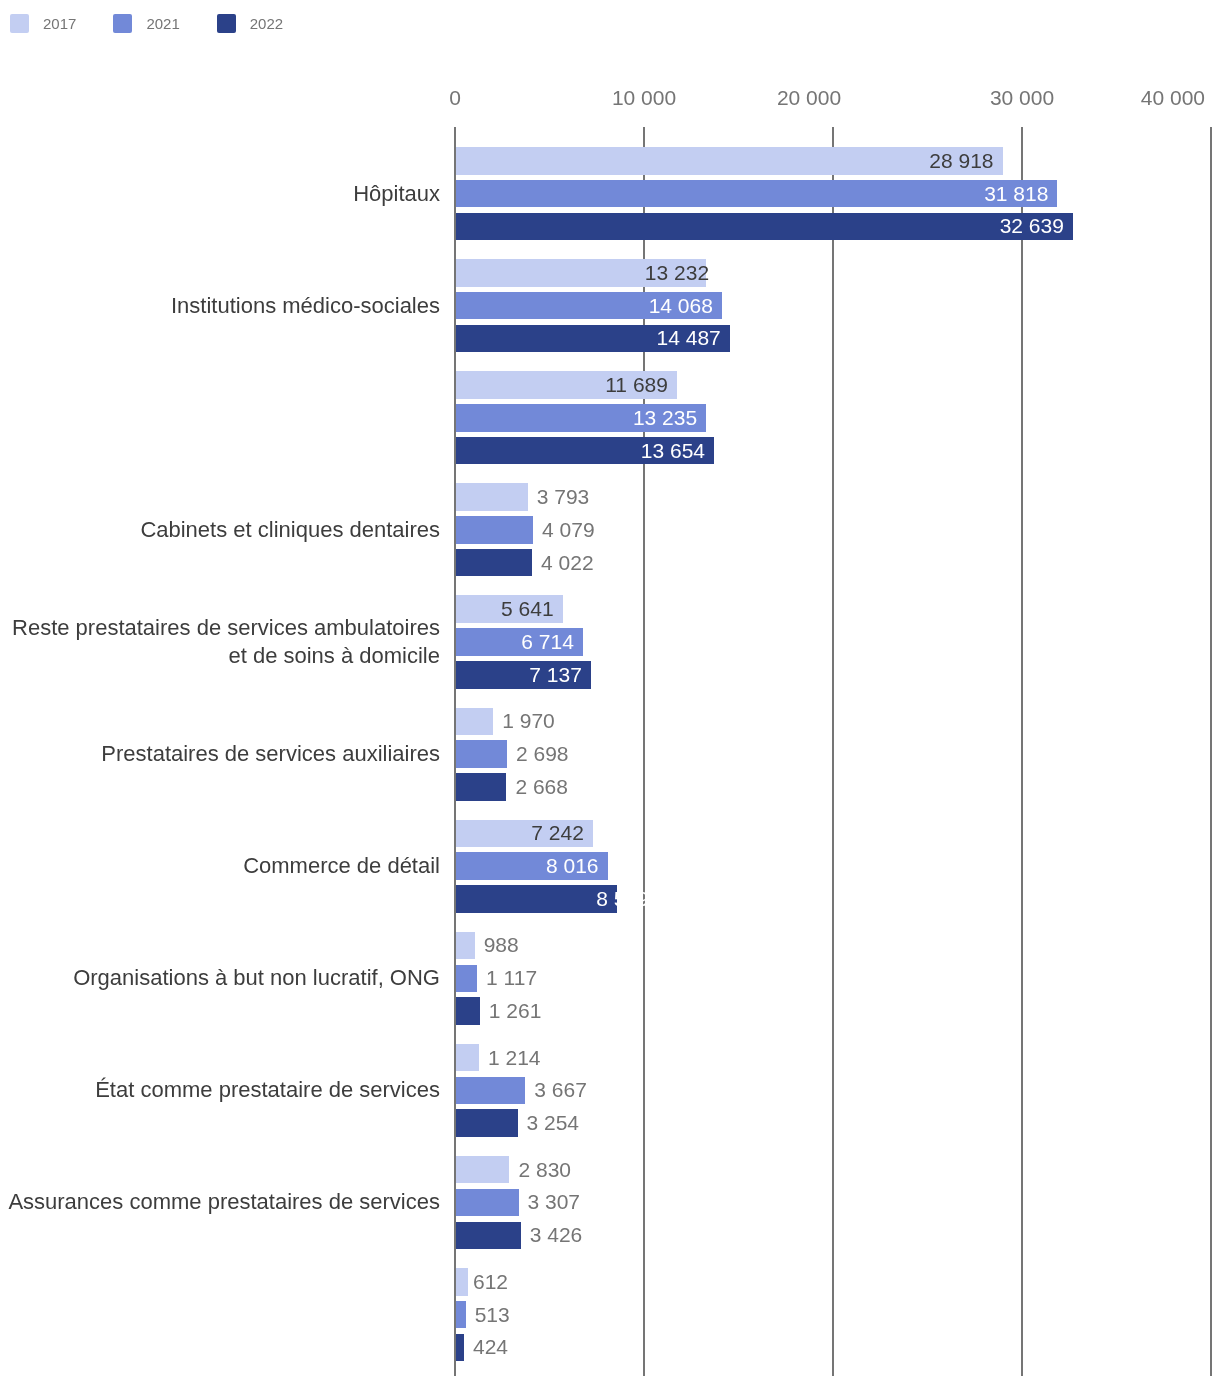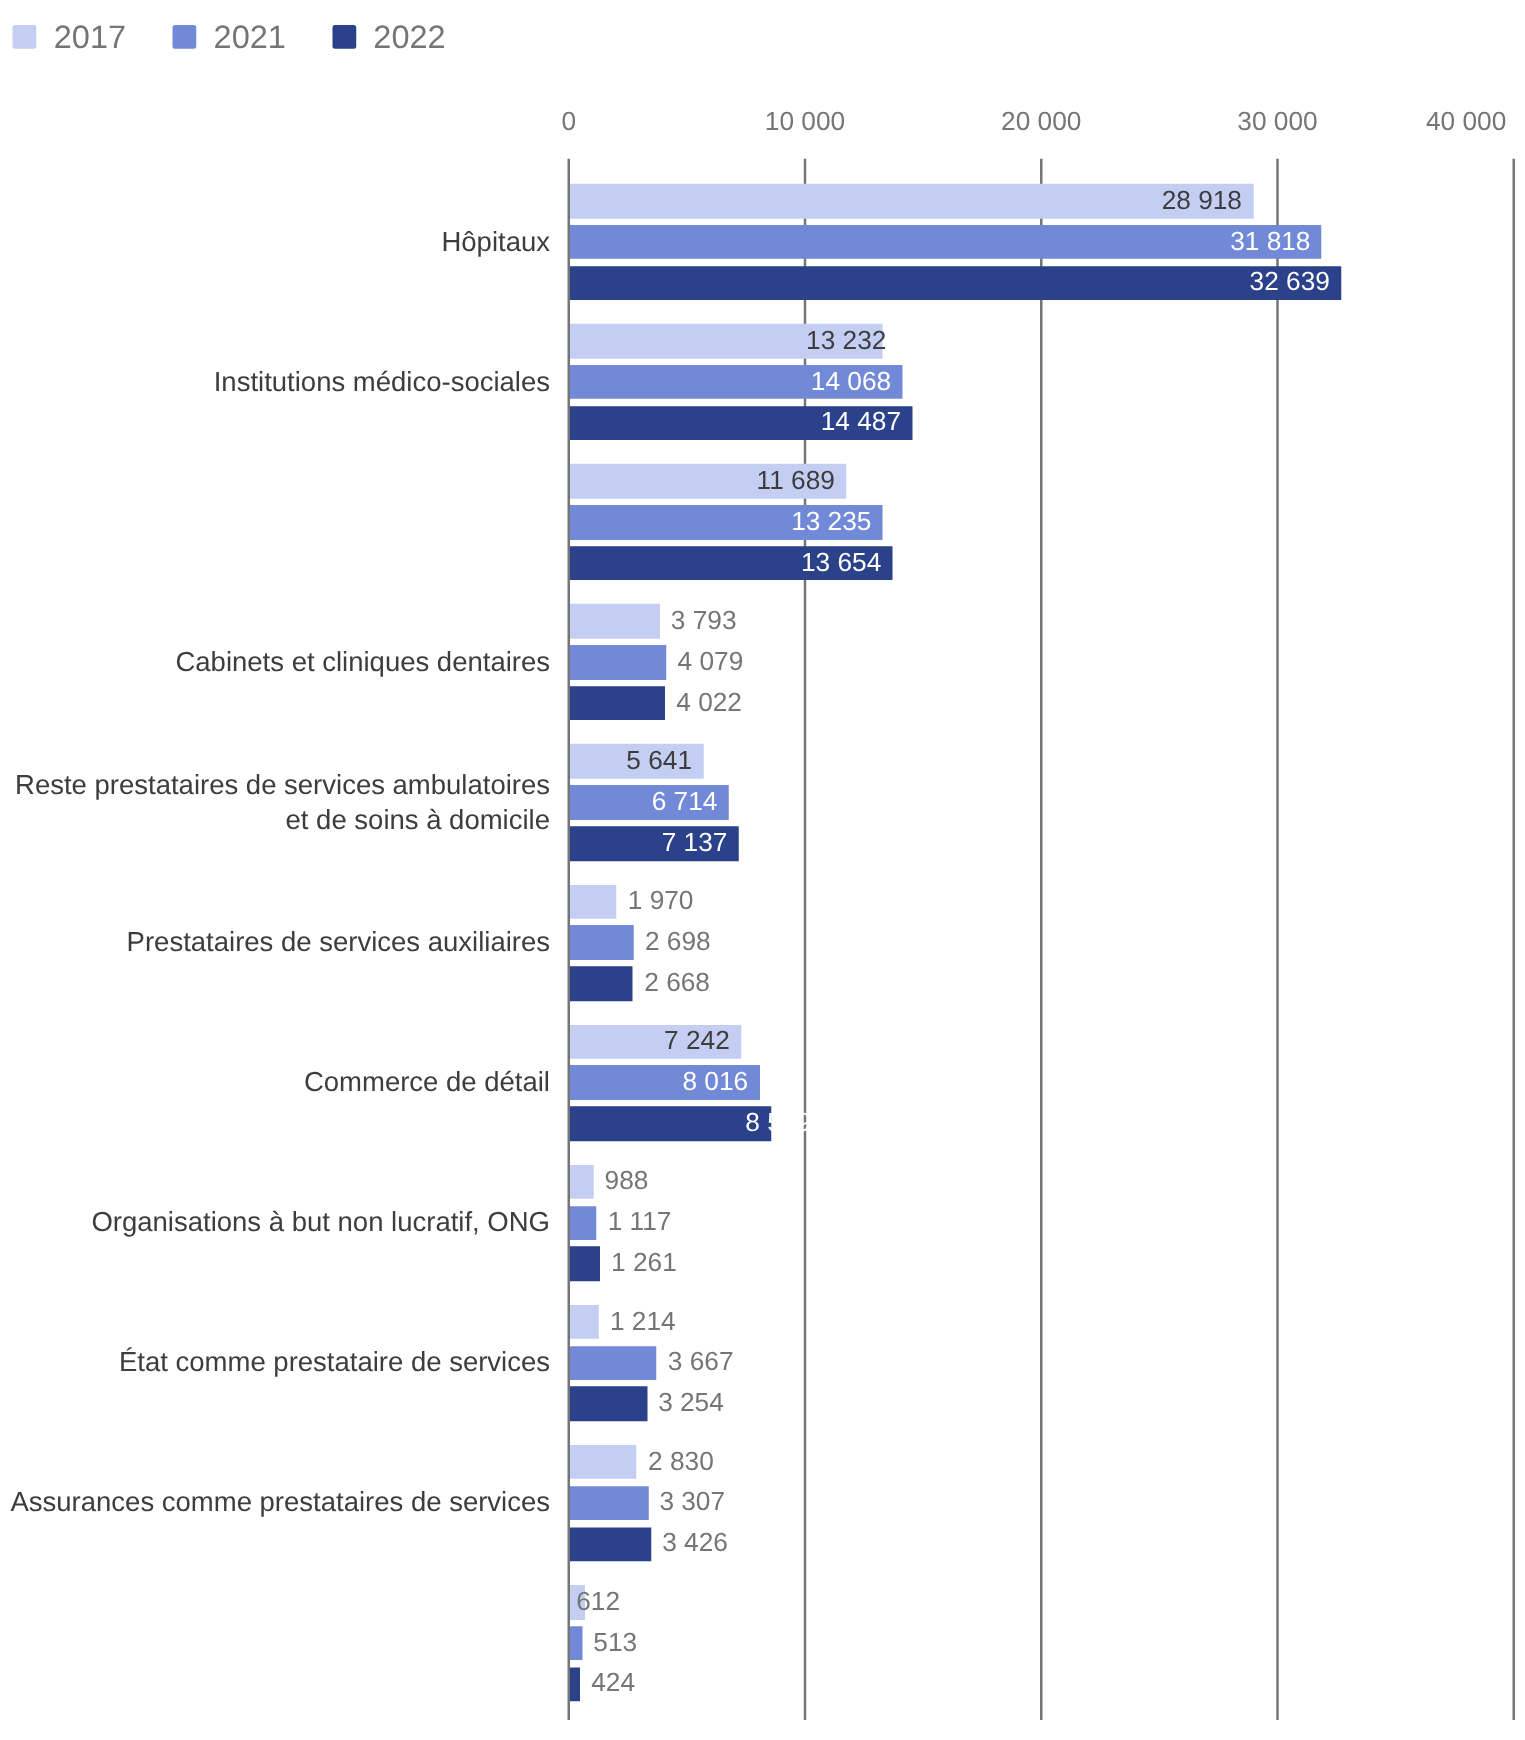--- a/index.html
+++ b/index.html
@@ -10,21 +10,21 @@
     font-family:"Liberation Sans", sans-serif;
     overflow:hidden;
   }
   
   .legend{
     position:absolute;top:14px;left:10px;
     display:flex;align-items:center;gap:37px;
   }
   .legend-item{display:flex;align-items:center;gap:14px;cursor:pointer;}
   .swatch{width:19px;height:19px;border-radius:2px;display:inline-block;}
-  .legend-label{font-size:26px;color:#757575;}
+  .legend-label{font-size:15px;color:#757575;}
   
   .plot{position:absolute;left:0;top:0;width:1220px;height:1392px;}
   .gridline{position:absolute;width:2px;}
   .tick-label{
     position:absolute;top:86px;
     font-size:21px;color:#757575;white-space:nowrap;
   }
   .tick-label.centered{transform:translateX(-50%);}
   .cat-label{
     position:absolute;left:0;width:440px;height:95px;
@@ -56,21 +56,21 @@
       <span class="legend-label">2022</span>
     </div>
   </div>
 
   <div class="plot" id="plot">
       <div class="gridline" style="left: 454px; top: 127px; height: 1249px; background: rgb(117, 117, 117);"></div>
       <div class="tick-label centered" style="color: rgb(117, 117, 117); left: 455px;">0</div>
       <div class="gridline" style="left: 643px; top: 127px; height: 1249px; background: rgb(117, 117, 117);"></div>
       <div class="tick-label centered" style="color: rgb(117, 117, 117); left: 644px;">10 000</div>
       <div class="gridline" style="left: 832px; top: 127px; height: 1249px; background: rgb(117, 117, 117);"></div>
-      <div class="tick-label centered" style="color: rgb(117, 117, 117); left: 833px;">20 000</div>
+      <div class="tick-label centered" style="color: rgb(117, 117, 117); left: 809px;">20 000</div>
       <div class="gridline" style="left: 1021px; top: 127px; height: 1249px; background: rgb(117, 117, 117);"></div>
       <div class="tick-label centered" style="color: rgb(117, 117, 117); left: 1022px;">30 000</div>
       <div class="gridline" style="left: 1210px; top: 127px; height: 1249px; background: rgb(117, 117, 117);"></div>
       <div class="tick-label" style="color: rgb(117, 117, 117); right: 15px;">40 000</div>
       <div class="cat-label" style="top: 146px; color: rgb(61, 61, 61);">Hôpitaux</div>
       <div class="bar" style="top: 147px; left: 456px; width: 546.55px; height: 27.5px; background: rgb(195, 206, 242);"></div>
       <div class="val" style="top: 146px; height: 29.5px; left: 993.55px; transform: translateX(-100%); color: rgb(61, 61, 61);">28&nbsp;918</div>
       <div class="bar" style="top: 179.8px; left: 456px; width: 601.36px; height: 27.5px; background: rgb(114, 137, 216);"></div>
       <div class="val" style="top: 178.8px; height: 29.5px; left: 1048.36px; transform: translateX(-100%); color: rgb(255, 255, 255);">31&nbsp;818</div>
       <div class="bar" style="top: 212.6px; left: 456px; width: 616.877px; height: 27.5px; background: rgb(43, 65, 137);"></div>
@@ -131,20 +131,20 @@
       <div class="bar" style="top: 1109.4px; left: 456px; width: 61.5006px; height: 27.5px; background: rgb(43, 65, 137);"></div>
       <div class="val" style="top: 1108.4px; height: 29.5px; left: 526.501px; color: rgb(117, 117, 117);">3&nbsp;254</div>
       <div class="cat-label" style="top: 1154.9px; color: rgb(61, 61, 61);">Assurances comme prestataires de services</div>
       <div class="bar" style="top: 1155.9px; left: 456px; width: 53.487px; height: 27.5px; background: rgb(195, 206, 242);"></div>
       <div class="val" style="top: 1154.9px; height: 29.5px; left: 518.487px; color: rgb(117, 117, 117);">2&nbsp;830</div>
       <div class="bar" style="top: 1188.7px; left: 456px; width: 62.5023px; height: 27.5px; background: rgb(114, 137, 216);"></div>
       <div class="val" style="top: 1187.7px; height: 29.5px; left: 527.502px; color: rgb(117, 117, 117);">3&nbsp;307</div>
       <div class="bar" style="top: 1221.5px; left: 456px; width: 64.7514px; height: 27.5px; background: rgb(43, 65, 137);"></div>
       <div class="val" style="top: 1220.5px; height: 29.5px; left: 529.751px; color: rgb(117, 117, 117);">3&nbsp;426</div>
       <div class="bar" style="top: 1268px; left: 456px; width: 11.5668px; height: 27.5px; background: rgb(195, 206, 242);"></div>
-      <div class="val" style="top: 1267px; height: 29.5px; left: 461px; color: rgb(117, 117, 117);">612</div>
+      <div class="val" style="top: 1267px; height: 29.5px; left: 473px; color: rgb(117, 117, 117);">612</div>
       <div class="bar" style="top: 1300.8px; left: 456px; width: 9.6957px; height: 27.5px; background: rgb(114, 137, 216);"></div>
       <div class="val" style="top: 1299.8px; height: 29.5px; left: 474.696px; color: rgb(117, 117, 117);">513</div>
       <div class="bar" style="top: 1333.6px; left: 456px; width: 8.0136px; height: 27.5px; background: rgb(43, 65, 137);"></div>
       <div class="val" style="top: 1332.6px; height: 29.5px; left: 473.014px; color: rgb(117, 117, 117);">424</div>
     </div>
 
 </div>
 
 </body></html>

